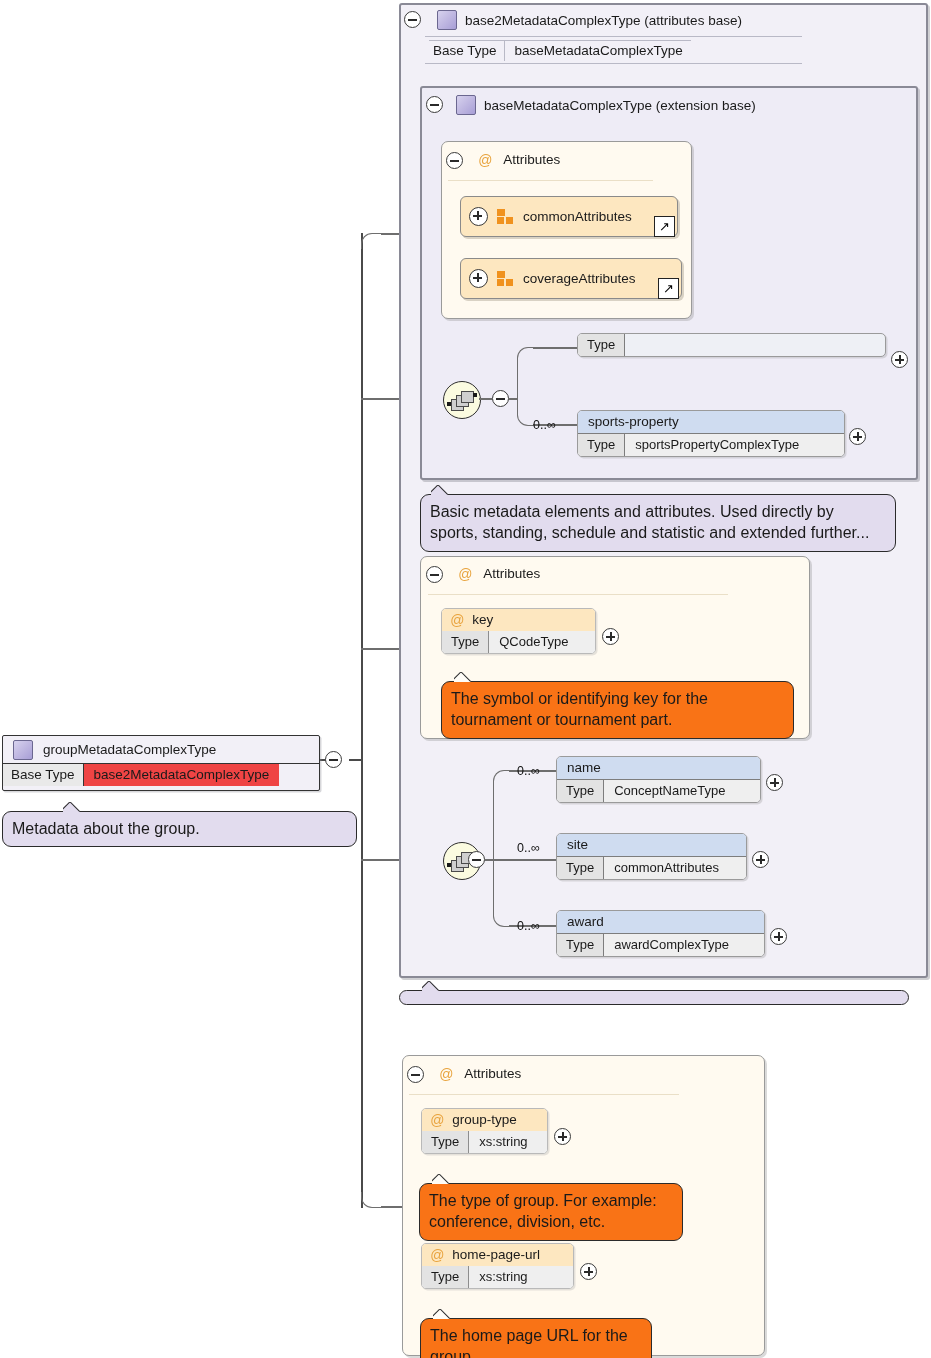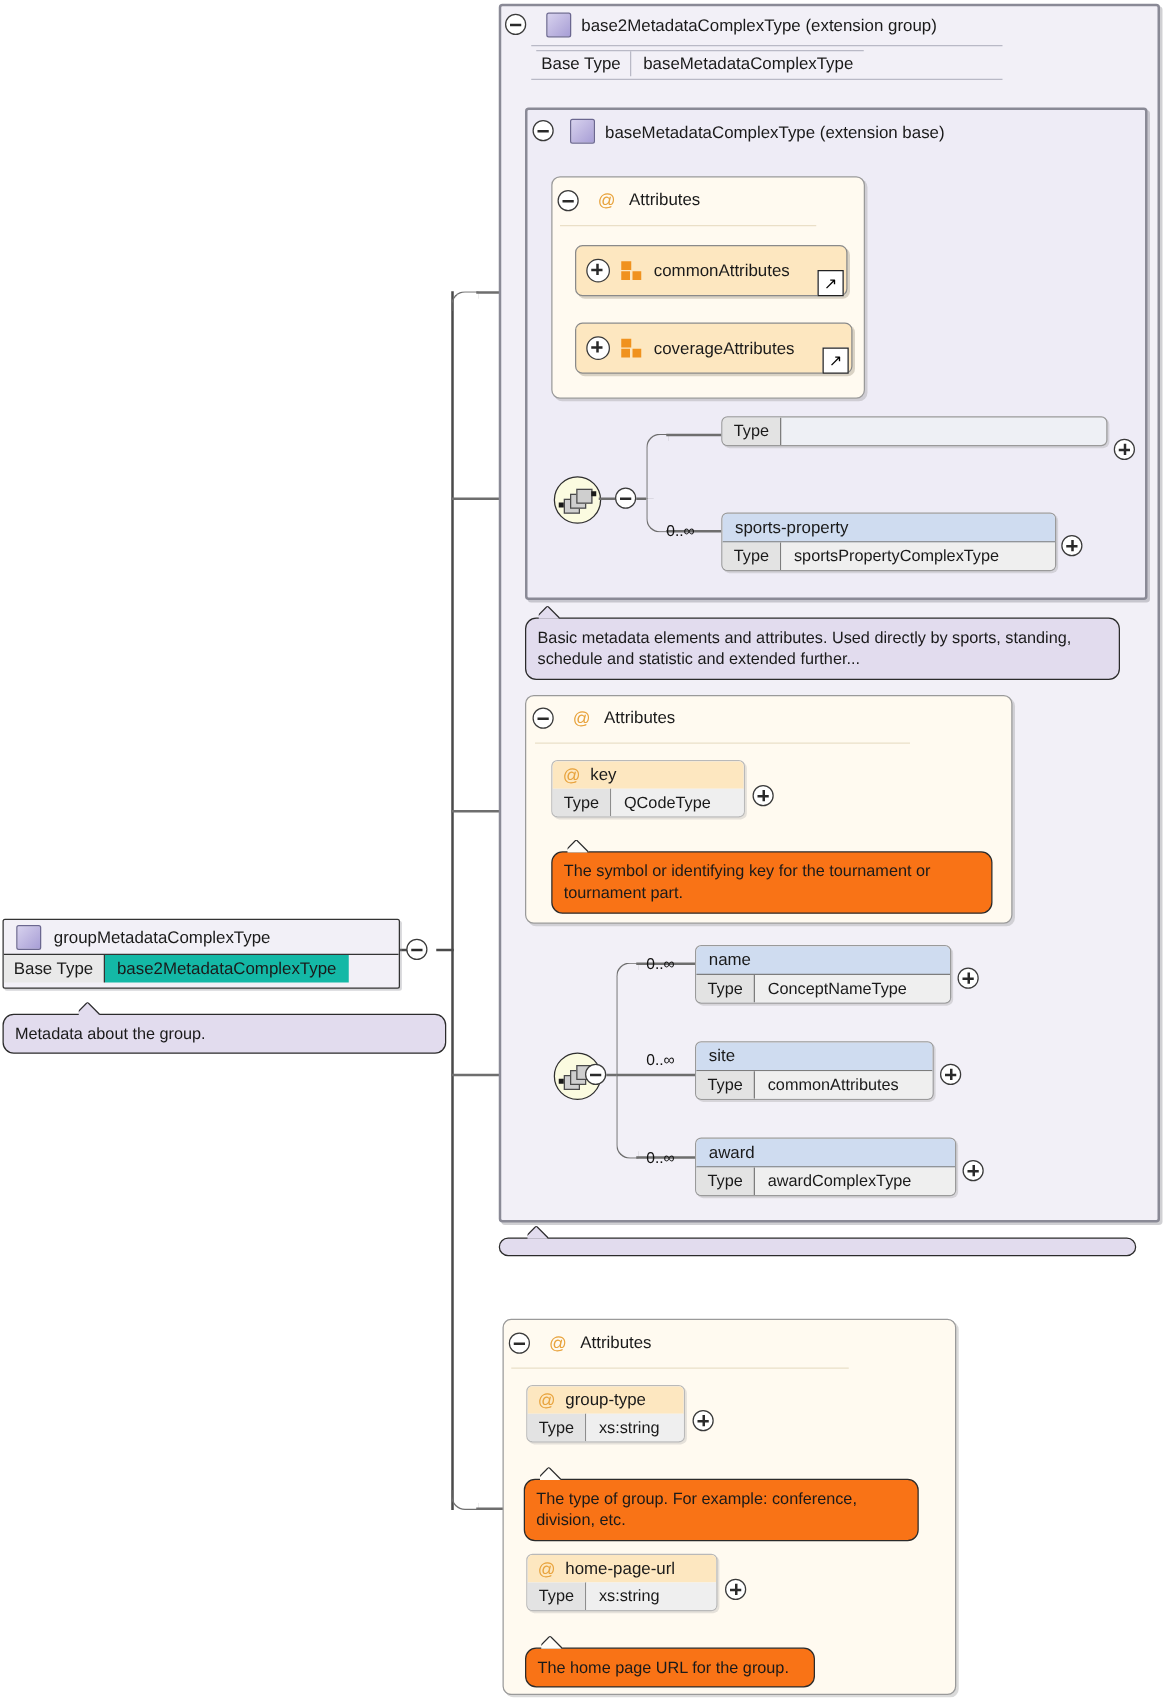--- a/index.html
+++ b/index.html
@@ -77,21 +77,21 @@
   .seq s{position:absolute;display:block;background:#cfcfcf;border:1.2px solid #4a4a4a;}
   .seq s:nth-child(1){left:7px;top:17px;width:11px;height:10px;}
   .seq s:nth-child(2){left:12px;top:13px;width:11px;height:10px;}
   .seq s:nth-child(3){left:17px;top:9px;width:11px;height:10px;}
   .seq b{position:absolute;display:block;width:4px;height:4px;background:#1a1a1a;}
   .seq b:nth-of-type(1){left:3px;top:20px;}
   .seq b:nth-of-type(2){left:29px;top:11px;}
 
   
   .anno{position:absolute;box-sizing:border-box;border:1.3px solid #2b2b2b;
-        border-radius:9px;padding:6px 9px 7px 9px;font-size:13px;line-height:1.34;}
+        border-radius:9px;padding:6px 9px 7px 9px;font-size:16px;line-height:1.34;}
   .anno.purple{background:#e2dcee;}
   .anno.white{background:#f97316;}
   .anno .tip{position:absolute;width:18px;height:10px;top:-10px;overflow:hidden;}
   .anno .tip::before{content:"";position:absolute;left:0;top:2px;width:13px;height:13px;
         transform:rotate(45deg);border-left:1.3px solid #2b2b2b;border-top:1.3px solid #2b2b2b;}
   .anno.purple .tip::before{background:#e2dcee;}
   .anno.white .tip::before{background:#fffdf8;}
 
   
   .ln{position:absolute;background:#6e6e6e;}
@@ -126,36 +126,36 @@
 <div class="ln lnh abs" style="left:381px;top:1206px;width:29px;"></div>
 
 <div class="abs" style="left:2px;top:735px;width:318px;height:56px;background:#f2f0f7;border:1.5px solid #333;
             border-radius:2px;overflow:hidden;box-shadow:1.5px 1.5px 0 rgba(140,140,150,.35);">
   <div style="display:flex;align-items:center;gap:10px;padding:4px 0 4px 10px;height:27px;box-sizing:border-box;">
     <span class="ct-icon"></span>
     <span style="font-size:13.5px;">groupMetadataComplexType</span>
   </div>
   <div style="display:flex;border-top:1px solid #333;font-size:13.5px;">
     <span class="bt-k" style="padding:3px 8px 4px 8px;border-right:1px solid #333;background:#e9e9e9;">Base Type</span>
-    <span class="bt-v" style="padding:3px 10px 4px 10px;background:#14b8a6;">base2MetadataComplexType</span>
+    <span class="bt-v" style="padding:3px 10px 4px 10px;background:#ef4444;">base2MetadataComplexType</span>
   </div>
 </div>
 <div class="circ abs" style="left:325px;top:751px;"></div>
 
 <div class="anno purple abs" style="left:2px;top:811px;width:355px;">
   <span class="tip" style="left:60px;"></span>
   <span>Metadata about the group.</span>
 </div>
 
 <div class="ctbox" style="left:399px;top:3px;width:529px;height:975px;"></div>
 
 <div class="circ abs" style="left:404px;top:11px;"></div>
 <div class="cthead" style="left:437px;top:10px;">
   <span class="ct-icon"></span>
-  <span class="ctlabel">base2MetadataComplexType (extension group)</span>
+  <span class="ctlabel">base2MetadataComplexType (attributes base)</span>
 </div>
 <div class="abs" style="left:425px;top:36px;width:377px;height:1px;background:#b9b9c6;"></div>
 <div class="basetype-row" style="left:429px;top:40px;">
   <span class="bt-k">Base Type</span>
   <span class="bt-v">baseMetadataComplexType</span>
 </div>
 <div class="abs" style="left:425px;top:63px;width:377px;height:1px;background:#b9b9c6;"></div>
 
 <div class="ctbox" style="left:420px;top:86px;width:498px;height:394px;background:#eeecf6;"></div>
 
@@ -319,21 +319,21 @@
     <span class="at-glyph">@</span>
     <span>group-type</span>
   </div>
   <div class="tr">
     <span class="k">Type</span>
     <span class="v">xs:string</span>
   </div>
 </div>
 <div class="circ plus abs" style="left:554px;top:1128px;"></div>
 
-<div class="anno white abs" style="left:419px;top:1183px;width:316px;">
+<div class="anno white abs" style="left:419px;top:1183px;width:264px;">
   <span class="tip" style="left:12px;"></span>
   <span>The type of group. For example: conference, division, etc.</span>
 </div>
 
 <div class="attr" style="left:421px;top:1243px;width:153px;">
   <div class="nm">
     <span class="at-glyph">@</span>
     <span>home-page-url</span>
   </div>
   <div class="tr">

